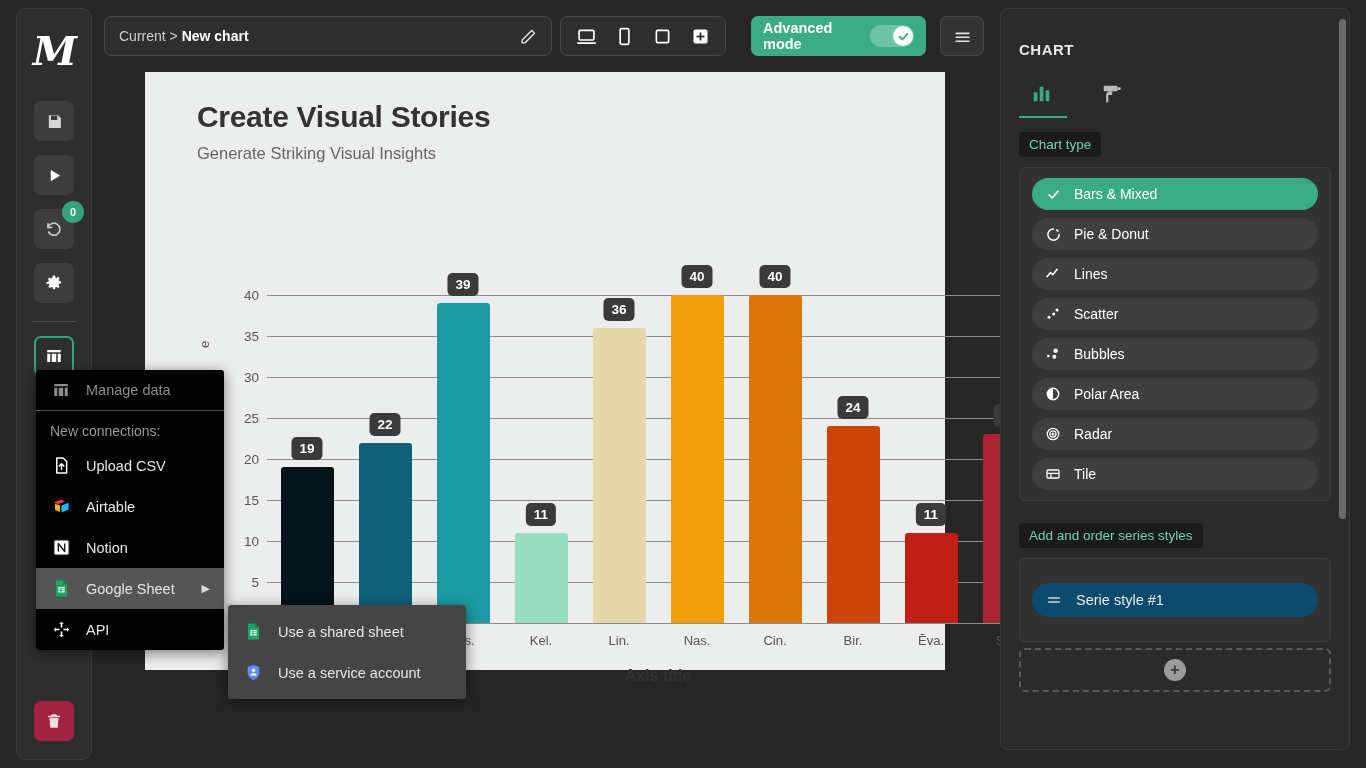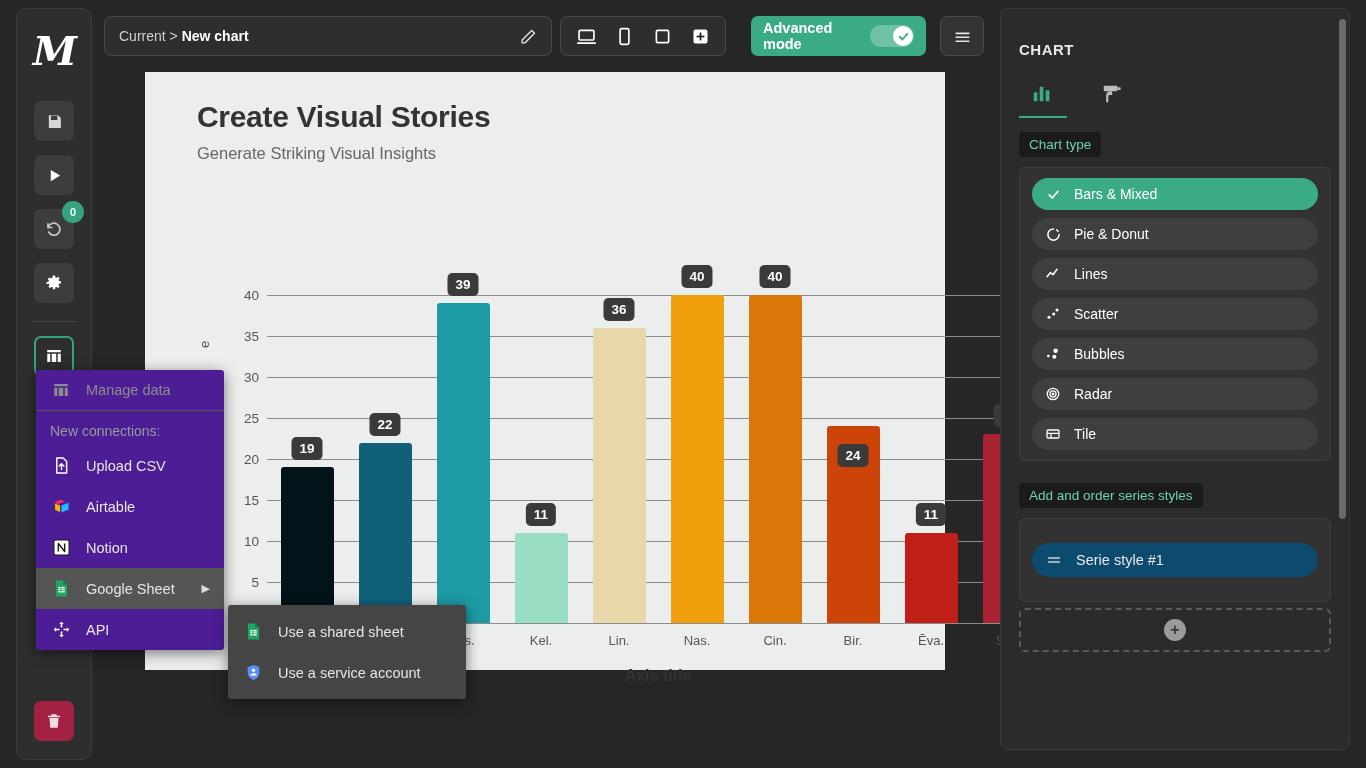--- a/index.html
+++ b/index.html
@@ -189,21 +189,21 @@
     font-size: 16px; line-height: 1; font-weight: 700;
   }
   .rscroll {
     position: absolute; right: 3px; top: 10px;
     width: 7px; height: 500px; background: #6a6a6a; border-radius: 4px;
   }
 
   
   .menu {
     position: absolute; left: 36px; top: 370px;
-    width: 188px; background: #4c1d95;
+    width: 188px; background: #000000;
     border-radius: 3px; box-shadow: 0 3px 14px rgba(0,0,0,.5);
     padding: 0; z-index: 40;
   }
   .mi { display: flex; align-items: center; gap: 14px; padding: 11px 14px; color: #e6e6e6; font-size: 14.5px; }
   .mi.dim { color: #8d8d8d; }
   .mi.hl { background: #555; }
   .mi .mic { width: 22px; display: flex; align-items: center; justify-content: center; }
   .mdiv { height: 1px; background: #555; }
   .mlabel { padding: 12px 14px 6px 14px; color: #9a9a9a; font-size: 14px; }
   .caret { margin-left: auto; color: #ddd; font-size: 11px; }
@@ -375,21 +375,21 @@
               <div class="vlabel" style="top: -30px;">40</div>
             </div>
           </div>
           <div class="barcol">
             <div class="bar" style="height: 328px; background: rgb(218, 119, 8);">
               <div class="vlabel" style="top: -30px;">40</div>
             </div>
           </div>
           <div class="barcol">
             <div class="bar" style="height: 196.8px; background: rgb(205, 68, 8);">
-              <div class="vlabel" style="top: -30px; margin-top: 48px;">24</div>
+              <div class="vlabel" style="top: -30px;">24</div>
             </div>
           </div>
           <div class="barcol">
             <div class="bar" style="height: 90.2px; background: rgb(191, 31, 22);">
               <div class="vlabel" style="top: -30px;">11</div>
             </div>
           </div>
           <div class="barcol">
             <div class="bar" style="height: 188.6px; background: rgb(169, 35, 51);">
               <div class="vlabel" style="top: -30px;">23</div>
@@ -475,20 +475,29 @@
           <svg width="16" height="16" viewBox="0 0 24 24" fill="#fff">
               <circle cx="5" cy="15" r="2"></circle>
               <circle cx="14" cy="16" r="3"></circle>
               <circle cx="16" cy="7" r="3.4"></circle>
             </svg>
         </span>
         <span>Bubbles</span>
       </div>
       <div class="opt">
         <span class="oi">
+          <svg width="16" height="16" viewBox="0 0 24 24" fill="none" stroke="#fff" stroke-width="2">
+              <circle cx="12" cy="12" r="8.6" fill="#fff"></circle>
+              <path d="M12 12V4.6a7.4 7.4 0 010 14.8" fill="#3f3f3f" stroke="none"></path>
+            </svg>
+        </span>
+        <span>Polar Area</span>
+      </div>
+      <div class="opt">
+        <span class="oi">
           <svg width="16" height="16" viewBox="0 0 24 24" fill="none" stroke="#fff" stroke-width="1.9">
               <circle cx="12" cy="12" r="8.6"></circle>
               <circle cx="12" cy="12" r="4.6"></circle>
               <circle cx="12" cy="12" r="1.3" fill="#fff"></circle>
             </svg>
         </span>
         <span>Radar</span>
       </div>
       <div class="opt">
         <span class="oi">

